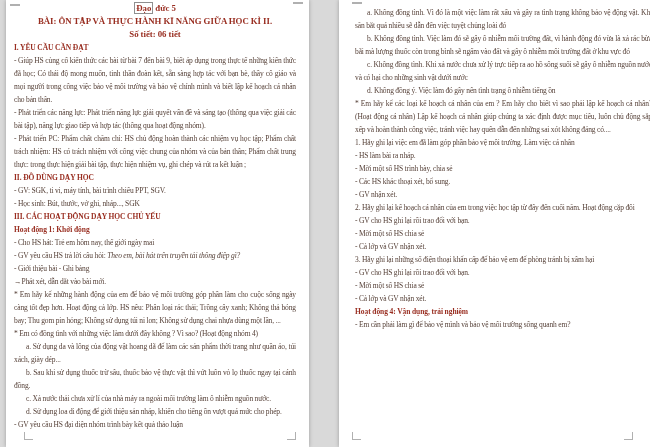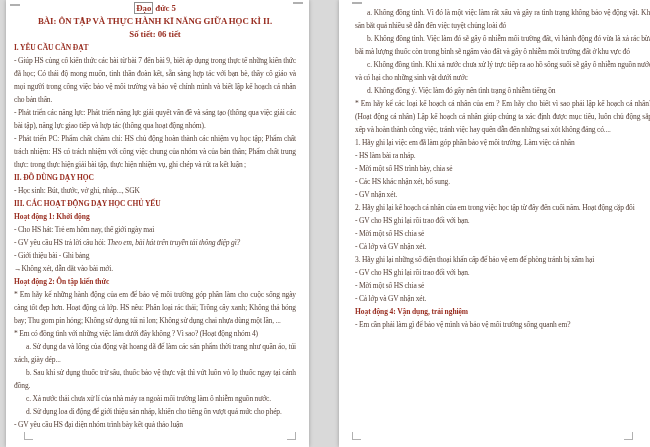--- a/index.html
+++ b/index.html
@@ -51,46 +51,46 @@
 <div class="canvas">
   <div class="page page1">
       <p class="para title"><span class="boxed">Đạo</span><span> đức 5</span></p>
       <p class="para title"><span>BÀI: ÔN TẬP VÀ THỰC HÀNH KĨ NĂNG GIỮA HỌC KÌ II.</span></p>
       <p class="para title"><span>Số tiết: 06 tiết</span></p>
       <p class="para heading"><span>I. YÊU CẦU CẦN ĐẠT</span></p>
       <p class="para body"><span>- Giúp HS củng cố kiến thức các bài từ bài 7 đến bài 9, biết áp dụng trong thực tế những kiến thức đã học; Có thái độ mong muốn, tinh thần đoàn kết, sẵn sàng hợp tác với bạn bè, thầy cô giáo và mọi người trong công việc bảo vệ môi trường và bảo vệ chính mình và biết lập kế hoạch cá nhân cho bản thân.</span></p>
       <p class="para body"><span>- Phát triển các năng lực: Phát triển năng lực giải quyết vấn đề và sáng tạo (thông qua việc giải các bài tập), năng lực giao tiếp và hợp tác (thông qua hoạt động nhóm).</span></p>
       <p class="para body"><span>- Phát triển PC: Phẩm chất chăm chỉ: HS chủ động hoàn thành các nhiệm vụ học tập; Phẩm chất trách nhiệm: HS có trách nhiệm với công việc chung của nhóm và của bản thân; Phẩm chất trung thực: trong thực hiện giải bài tập, thực hiện nhiệm vụ, ghi chép và rút ra kết luận ;</span></p>
       <p class="para heading"><span>II. ĐỒ DÙNG DẠY HỌC</span></p>
+      <p class="para body"><span>- GV: SGK, ti vi, máy tính, bài trình chiếu PPT, SGV.</span></p>
       <p class="para body"><span>- Học sinh: Bút, thước, vở ghi, nháp..., SGK</span></p>
       <p class="para heading"><span>III. CÁC HOẠT ĐỘNG DẠY HỌC CHỦ YẾU</span></p>
       <p class="para bold"><span>Hoạt động 1: Khởi động</span></p>
       <p class="para body"><span>- Cho HS hát: Trẻ em hôm nay, thế giới ngày mai</span></p>
       <p class="para body"><span>- GV yêu cầu HS trả lời câu hỏi: </span><span class="italic">Theo em, bài hát trên truyền tải thông điệp gì?</span></p>
       <p class="para body"><span>- Giới thiệu bài - Ghi bảng</span></p>
-      <p class="para body"><span>→Không xét, dẫn dắt vào bài mới.</span></p>
-      <p class="para bold"><span>Hoạt động 2: Ôn tập kiến thức</span></p>
+      <p class="para body"><span>→Phát xét, dẫn dắt vào bài mới.</span></p>
       <p class="para body"><span>* Em hãy kể những hành động của em để bảo vệ môi trường góp phần làm cho cuộc sống ngày càng tốt đẹp hơn. Hoạt động cả lớp. HS nêu: Phân loại rác thải; Trồng cây xanh; Không thả bóng bay; Thu gom pin hỏng; Không sử dụng túi ni lon; Không sử dụng chai nhựa dùng một lần, ...</span></p>
       <p class="para body"><span>* Em có đồng tình với những việc làm dưới đây không ? Vì sao? (Hoạt động nhóm 4)</span></p>
       <p class="para body indent"><span>a. Sử dụng da và lông của động vật hoang dã để làm các sản phẩm thời trang như quần áo, túi xách, giày dép...</span></p>
       <p class="para body indent"><span>b. Sau khi sử dụng thuốc trừ sâu, thuốc bảo vệ thực vật thì vứt luôn vỏ lọ thuốc ngay tại cánh đồng.</span></p>
       <p class="para body indent"><span>c. Xả nước thải chưa xử lí của nhà máy ra ngoài môi trường làm ô nhiễm nguồn nước.</span></p>
       <p class="para body indent"><span>d. Sử dụng loa di động để giới thiệu sản nháp, khiến cho tiếng ồn vượt quá mức cho phép.</span></p>
       <p class="para body"><span>- GV yêu cầu HS đại diện nhóm trình bày kết quả thảo luận</span></p>
     </div>
   <div class="page page2">
       <p class="para body indent"><span>a. Không đồng tình. Vì đó là một việc làm rất xấu và gây ra tình trạng không bảo vệ động vật. Khi săn bắt quá nhiều sẽ dẫn đến việc tuyệt chủng loài đó</span></p>
       <p class="para body indent"><span>b. Không đồng tình. Việc làm đó sẽ gây ô nhiễm môi trường đất, vì hành động đó vừa là xả rác bừa bãi mà lượng thuốc còn trong bình sẽ ngấm vào đất và gây ô nhiễm môi trường đất ở khu vực đó</span></p>
       <p class="para body indent"><span>c. Không đồng tình. Khi xả nước chưa xử lý trực tiếp ra ao hồ sông suối sẽ gây ô nhiễm nguồn nước và có hại cho những sinh vật dưới nước</span></p>
       <p class="para body indent"><span>d. Không đồng ý. Việc làm đó gây nên tình trạng ô nhiễm tiếng ồn</span></p>
       <p class="para body"><span>* Em hãy kể các loại kế hoạch cá nhân của em ? Em hãy cho biết vì sao phải lập kế hoạch cá nhân? (Hoạt động cá nhân) Lập kế hoạch cá nhân giúp chúng ta xác định được mục tiêu, luôn chủ động sắp xếp và hoàn thành công việc, tránh việc hay quên dẫn đến những sai xót không đáng có....</span></p>
       <p class="para body"><span>1. Hãy ghi lại việc em đã làm góp phần bảo vệ môi trường. Làm việc cá nhân</span></p>
       <p class="para body"><span>- HS làm bài ra nháp.</span></p>
       <p class="para body"><span>- Mời một số HS trình bày, chia sẻ</span></p>
-      <p class="para body"><span>- Các HS khác nhận xét, bổ sung.</span></p>
+      <p class="para body"><span>- Các HS khác thoại xét, bổ sung.</span></p>
       <p class="para body"><span>- GV nhận xét.</span></p>
       <p class="para body"><span>2. Hãy ghi lại kế hoạch cá nhân của em trong việc học tập từ đây đến cuối năm. Hoạt động cặp đôi</span></p>
       <p class="para body"><span>- GV cho HS ghi lại rồi trao đổi với bạn.</span></p>
       <p class="para body"><span>- Mời một số HS chia sẻ</span></p>
       <p class="para body"><span>- Cả lớp và GV nhận xét.</span></p>
       <p class="para body"><span>3. Hãy ghi lại những số điện thoại khẩn cấp để bảo vệ em để phòng tránh bị xâm hại</span></p>
       <p class="para body"><span>- GV cho HS ghi lại rồi trao đổi với bạn.</span></p>
       <p class="para body"><span>- Mời một số HS chia sẻ</span></p>
       <p class="para body"><span>- Cả lớp và GV nhận xét.</span></p>
       <p class="para bold"><span>Hoạt động 4: Vận dụng, trải nghiệm</span></p>

